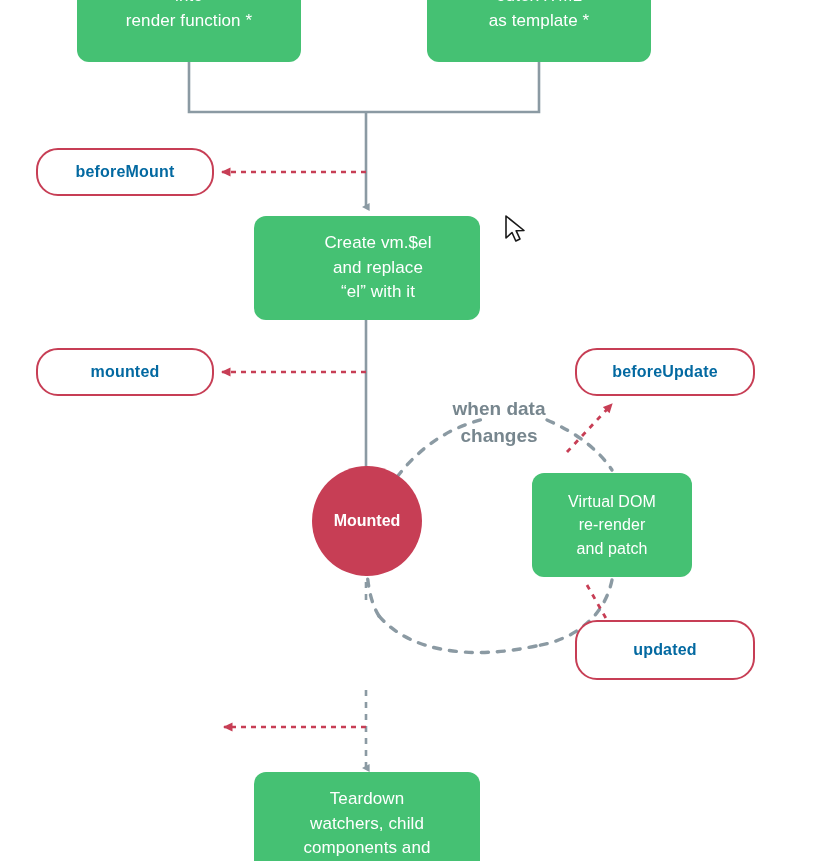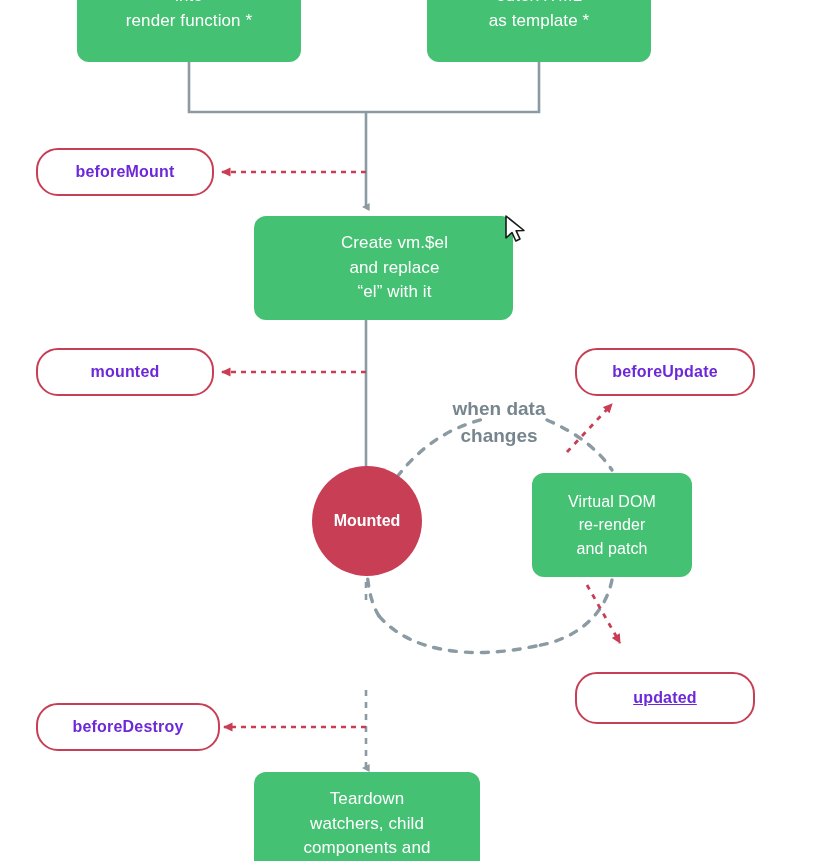--- a/index.html
+++ b/index.html
@@ -30,21 +30,21 @@
     padding:6px 10px;
     white-space:pre-line;
   }
 
   
   .pill{
     position:absolute;
     background:#ffffff;
     border:2.5px solid #c73e55;
     border-radius:22px;
-    color:#6d28d9;
+    color:#0369a1;
     font-weight:bold;
     font-size:16px;
     display:flex;align-items:center;justify-content:center;
     text-align:center;
     box-sizing:border-box;
     letter-spacing:.2px;
   }
 
   
   .circle{
@@ -134,41 +134,40 @@
       <path d="M366,727 L224,727" marker-end="url(#arrRed)"></path>
     </g>
   </svg>
 
   <div class="gbox" style="left:77px;  top:-44px; width:224px; height:106px;">into
 render function *</div>
 
   <div class="gbox" style="left:427px; top:-44px; width:224px; height:106px;">outerHTML
 as template *</div>
 
-  <div class="gbox" style="left:254px; top:216px; width:259px; height:104px;padding-left:32px;">Create vm.$el
+  <div class="gbox" style="left:254px; top:216px; width:226px; height:104px;padding-left:32px;">Create vm.$el
 and replace
 “el” with it</div>
 
   <div class="gbox" style="left:532px; top:473px; width:160px; height:104px; font-size:16px;">Virtual DOM
 re-render
 and patch</div>
 
   <div class="gbox" style="left:254px; top:772px; width:226px; height:104px; border-radius:12px 12px 0 0;">Teardown
 watchers, child
 components and</div>
 
   <div class="pill" style="left:36px;  top:148px; width:178px; height:48px;">beforeMount</div>
 
   <div class="pill" style="left:36px;  top:348px; width:178px; height:48px;">mounted</div>
 
   <div class="pill" style="left:575px; top:348px; width:180px; height:48px;text-align:right;">beforeUpdate</div>
 
-  <div class="pill" style="left:575px; top:672px; width:180px; height:52px;text-decoration:underline;">updated</div>
+  <div class="pill" style="left:575px; top:620px; width:180px; height:60px;">updated</div>
 
-  <div class="pill" style="left:36px;  top:703px; width:184px; height:48px;">beforeDestroy</div>
 
   <div class="circle" style="left:312px; top:466px; width:110px; height:110px;">Mounted</div>
 
   <div class="glabel" style="left:437px; top:396px; width:124px;">when data
 changes</div>
 
 
   <div class="cursor" style="left:503px; top:214px;">
     <svg viewBox="0 0 26 30" xmlns="http://www.w3.org/2000/svg" width="26" height="30">
       <path d="M3,2 L3,24 L9,18.5 L12.8,27 L17,25 L13.2,16.8 L21,16.5 Z" fill="#ffffff" stroke="#1a1a1a" stroke-width="1.6" stroke-linejoin="round"></path>

